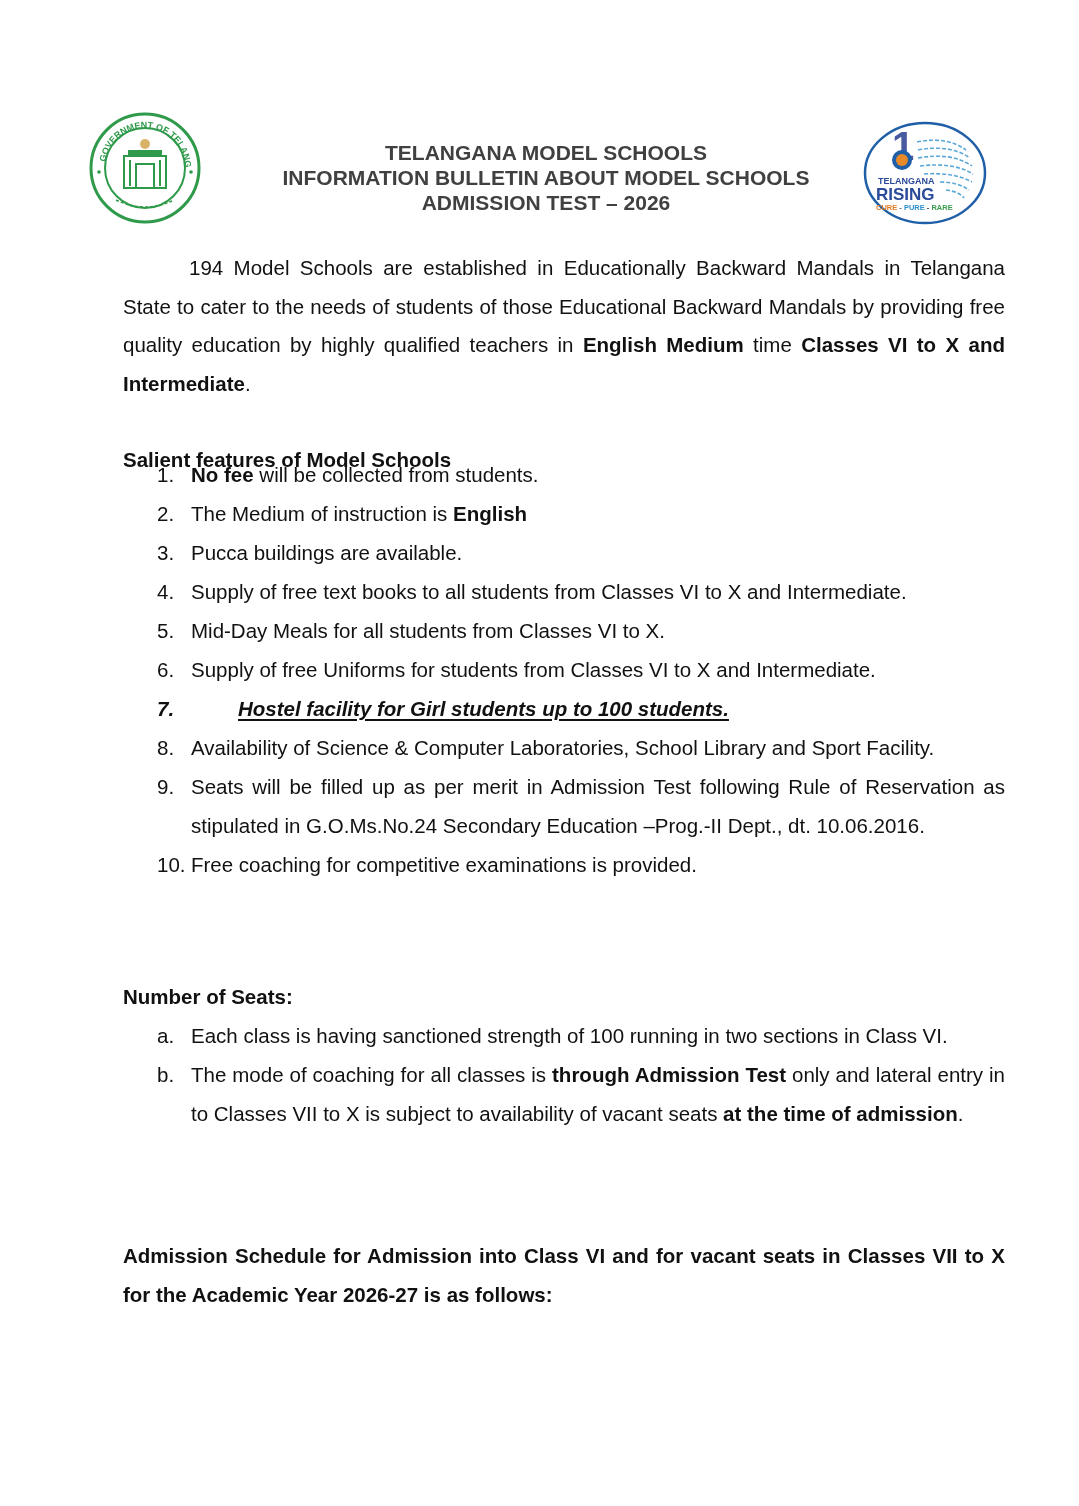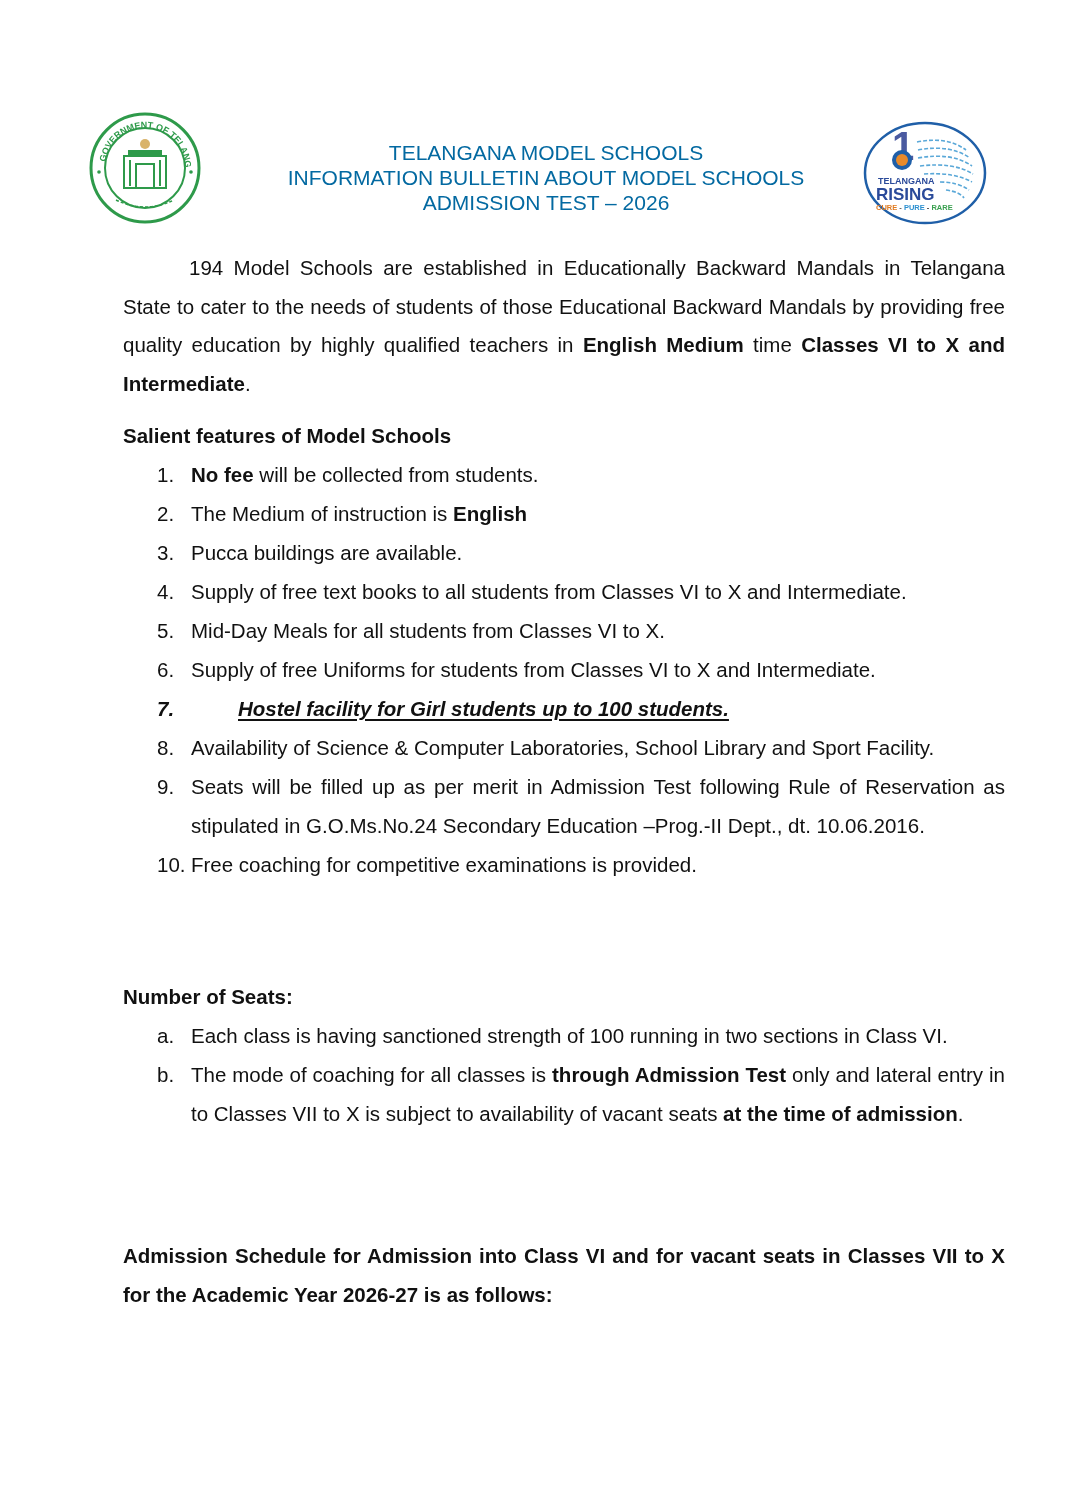--- a/index.html
+++ b/index.html
@@ -2,21 +2,21 @@
 <html><head>
 <meta charset="utf-8">
 <style>
   html, body { margin: 0; padding: 0; background: #ffffff; }
   body { width: 1079px; height: 1506px; position: relative; overflow: hidden;
          font-family: "Liberation Sans", sans-serif; color: #111; }
   .page { position: absolute; left: 0; top: 0; width: 1079px; height: 1506px; }
   .logo-left { position: absolute; left: 88px; top: 112px; width: 114px; height: 112px; }
   .logo-right { position: absolute; left: 862px; top: 120px; width: 126px; height: 106px; }
   .header { position: absolute; left: 220px; top: 140px; width: 652px; text-align: center;
-            font-weight: normal; font-size: 21px; line-height: 25px; color: #0369a1; }
+            font-weight: bold; font-size: 21px; line-height: 25px; color: #404040; }
   .header div { white-space: nowrap; }
   .body-text { position: absolute; left: 123px; width: 882px; font-size: 20.5px; color: #111; }
   .intro { top: 249px; line-height: 38.6px; text-align: justify; text-indent: 66px; }
   .intro p { margin: 0; }
   .h-section { position: absolute; left: 123px; font-weight: bold; font-size: 20.5px; }
   .list { position: absolute; left: 123px; width: 882px; font-size: 20.5px; line-height: 39px; }
   .li { position: relative; padding-left: 68px; text-align: justify; }
   .li .num { position: absolute; left: 34px; top: 0; }
   .li.ten .num { left: 34px; }
   .li.em { font-style: italic; font-weight: bold; }
@@ -78,21 +78,21 @@
       <text x="14" y="90" font-size="7.5" font-weight="bold" font-family="Liberation Sans, sans-serif">
         <tspan fill="#e07a1f">CURE</tspan><tspan fill="#555"> - </tspan><tspan fill="#2a8fd0">PURE</tspan><tspan fill="#555"> - </tspan><tspan fill="#3aa050">RARE</tspan>
       </text>
     </svg>
   </div>
 
   <div class="body-text intro">
     <p><span>194 Model Schools are established in Educationally Backward Mandals in Telangana State to cater to the needs of students of those Educational Backward Mandals by providing free quality education by highly qualified teachers in </span><b>English Medium</b><span> time </span><b>Classes VI to X and Intermediate</b><span>.</span></p>
   </div>
 
-  <div class="h-section" style="top:424px;">Salient features of Model Schools</div>
+  <div class="h-section" style="top:448px;">Salient features of Model Schools</div>
 
   <div class="list" style="top:455px;">
     <div class="li">
       <span class="num">1.</span>
       <b>No fee</b><span> will be collected from students.</span>
     </div>
     <div class="li">
       <span class="num">2.</span>
       <span>The Medium of instruction is </span><b>English</b>
     </div>

